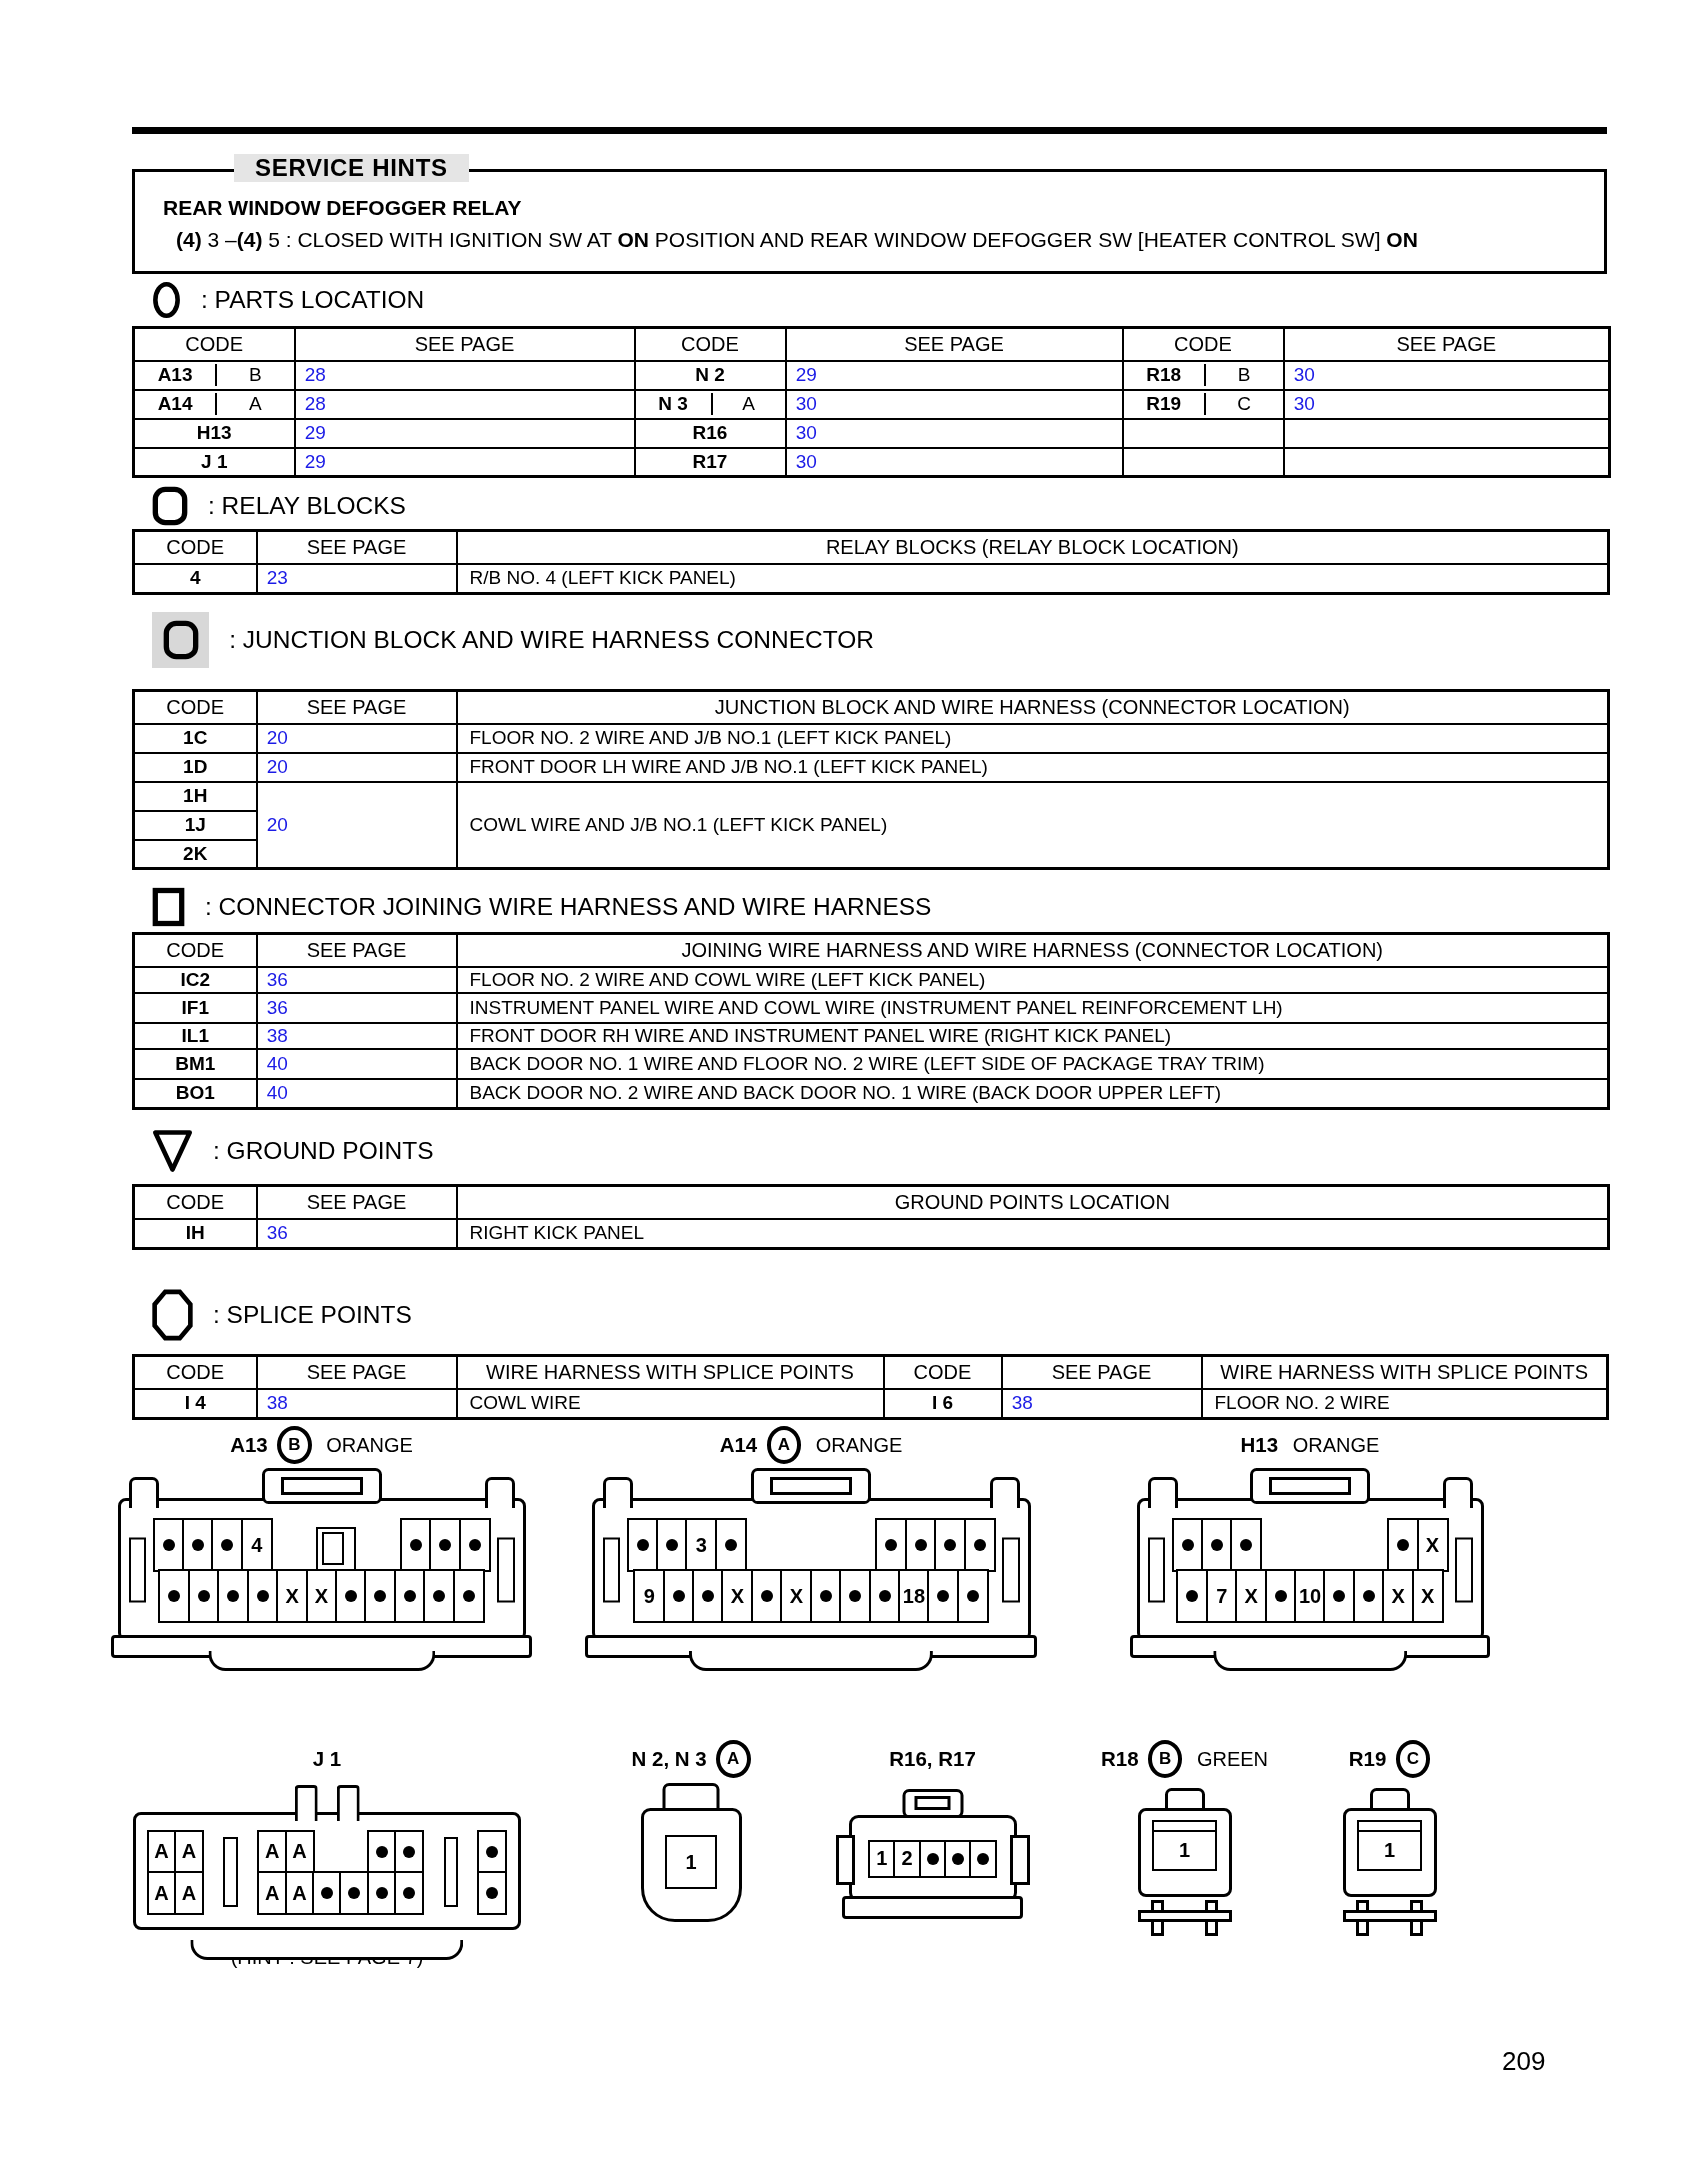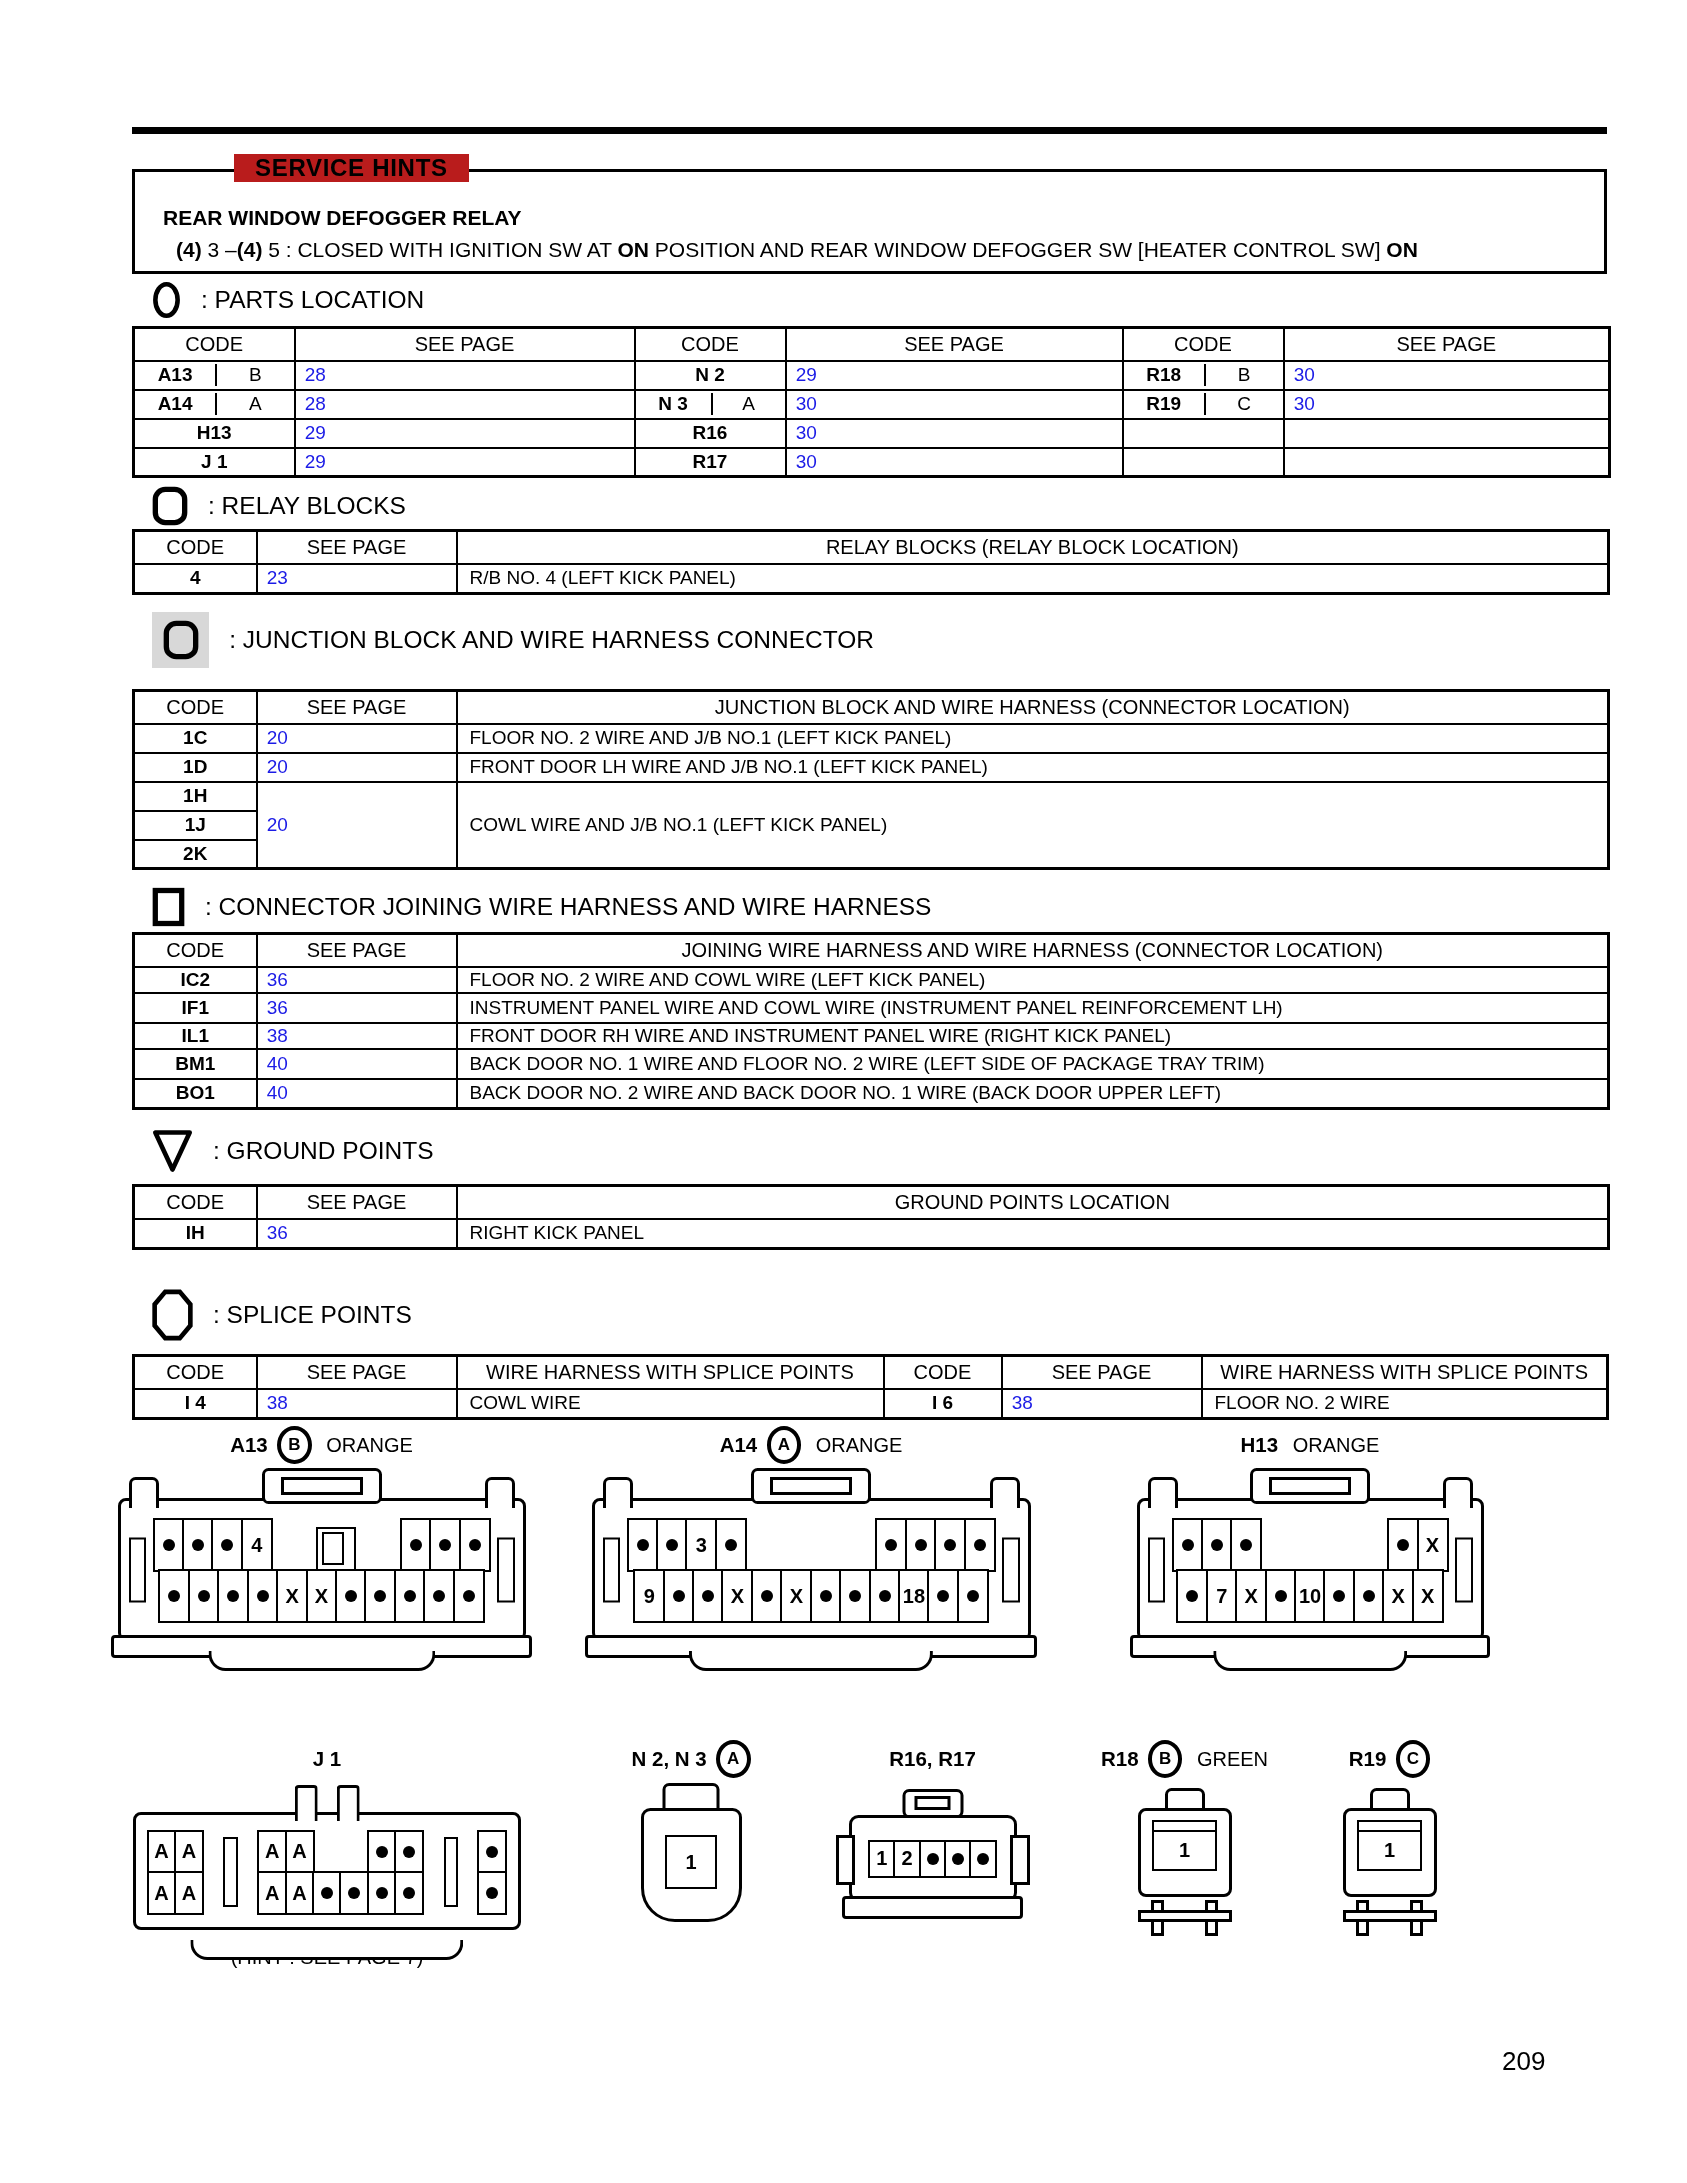--- a/index.html
+++ b/index.html
@@ -5,23 +5,23 @@
   html,body{margin:0;padding:0;background:#fff;color:#000;
     font-family:"Liberation Sans", sans-serif;}
   #page{position:relative;width:1687px;height:2183px;background:#fff;overflow:hidden;}
 
   
   #top-rule{position:absolute;left:132px;top:127px;width:1475px;height:6.6px;background:#000;}
 
   
   #sh-box{position:absolute;left:132px;top:169px;width:1475px;height:105px;
     border:3.3px solid #000;box-sizing:border-box;}
-  #sh-title{position:absolute;top:-18px;left:99px;background:#b91c1c;padding:0 21px;
+  #sh-title{position:absolute;top:-18px;left:99px;background:#e5e5e5;padding:0 21px;
     font-size:24px;font-weight:bold;letter-spacing:0.7px;}
-  #sh-heading{margin:34px 0 0 28px;font-size:21px;font-weight:bold;}
+  #sh-heading{margin:24px 0 0 28px;font-size:21px;font-weight:bold;}
   #sh-line{margin:8px 0 0 41px;font-size:21px;}
 
   
   .sec-head{position:absolute;left:152px;display:flex;align-items:center;gap:20px;}
   .sec-title{font-size:24.5px;font-weight:normal;white-space:nowrap;}
   .sec-icon{display:inline-flex;align-items:center;justify-content:center;}
   .sec-icon.shaded{background:#d8d8d8;padding:8px 10.6px;}
 
   
   .tbl{position:absolute;left:132px;width:1475px;}

